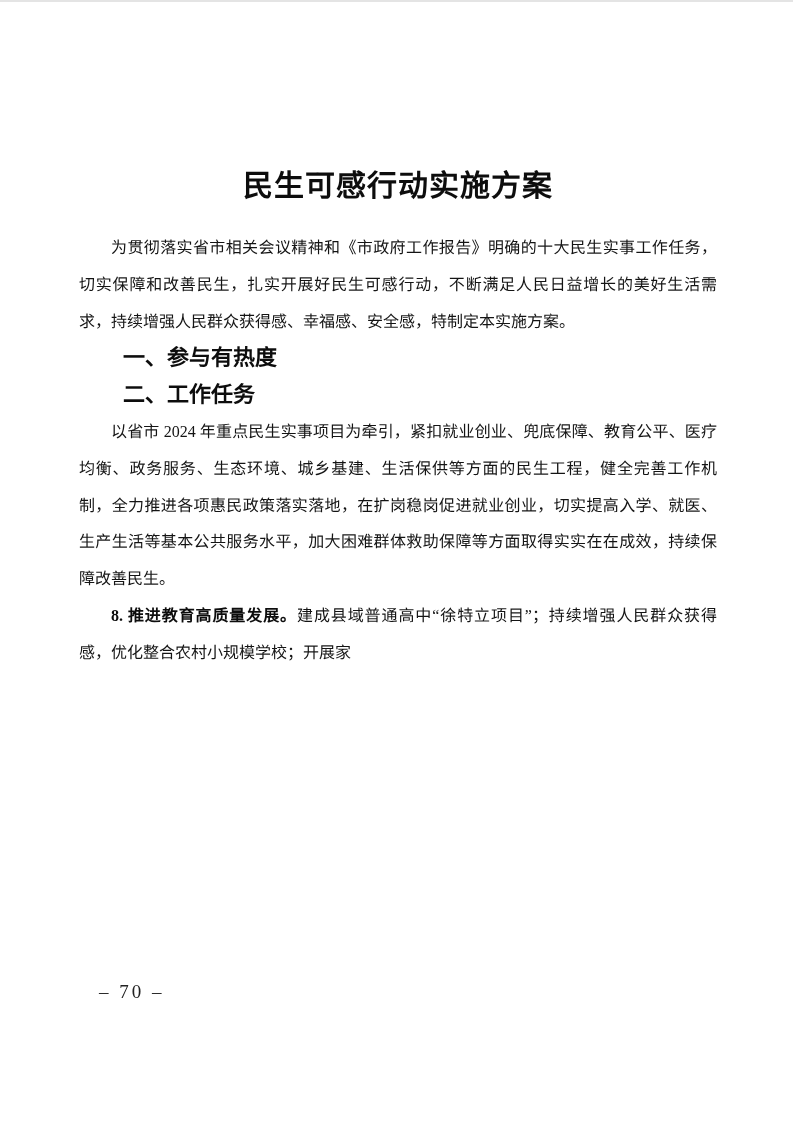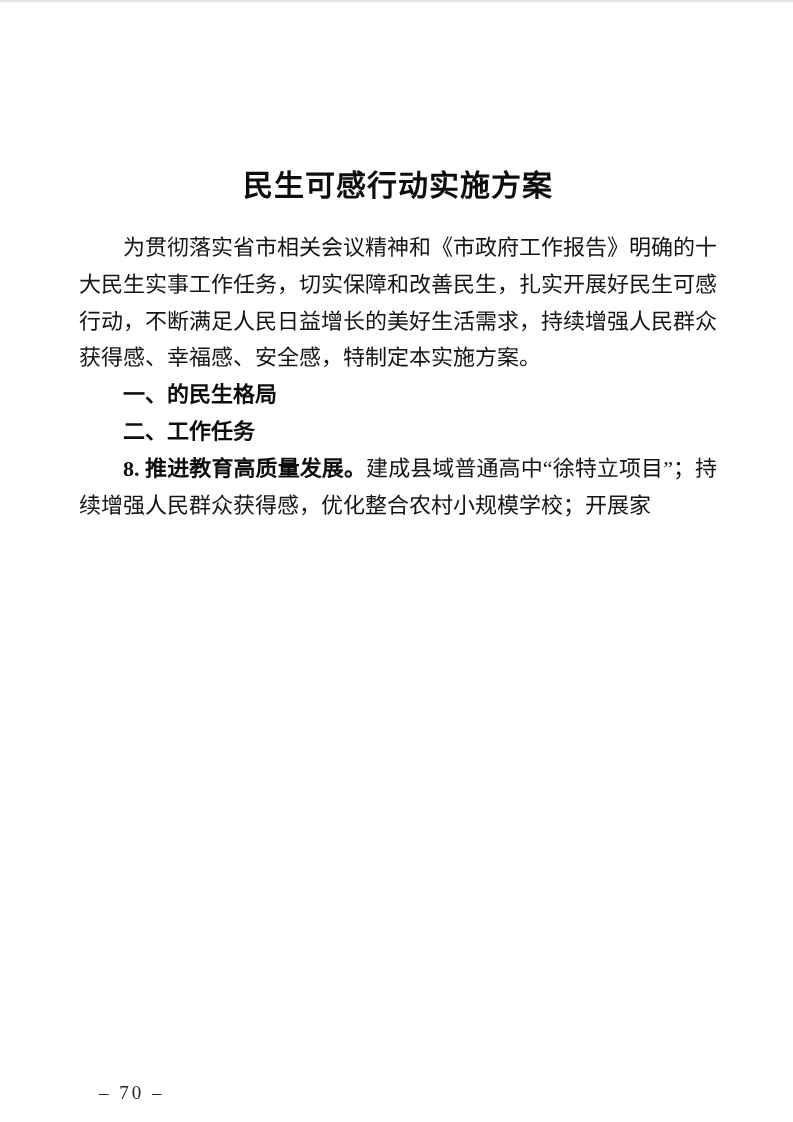--- a/index.html
+++ b/index.html
@@ -34,21 +34,21 @@
     font-family: Liberation Sans, sans-serif;
     font-weight: 700;
     font-size: 30px;
     line-height: 44px;
     text-align: center;
     margin: 34px 0 22px 0;
     color: #0d0d0d;
     letter-spacing: 1px;
   }
   .para {
-    font-size: 22px;
+    font-size: 16px;
     line-height: 36.8px;
     text-align: justify;
     text-justify: inter-ideograph;
     text-indent: 2em;
     margin: 0;
     color: #141414;
   }
   .heading {
     font-family: "Liberation Sans", "DejaVu Sans", sans-serif;
     font-weight: 700;
@@ -58,21 +58,21 @@
     margin: 0;
     color: #0d0d0d;
   }
   .item-lead {
     font-weight: 700;
     color: #0d0d0d;
   }
   .page-number {
     position: absolute;
     left: 99px;
-    top: 1080px;
+    top: 979px;
     font-size: 19px;
     letter-spacing: 3px;
     color: #222222;
   }
   .speck {
     position: absolute;
     left: 316px;
     top: 170px;
     width: 3px;
     height: 3px;
@@ -85,23 +85,24 @@
 
 <div class="page">
   <span class="speck"></span>
 
   <div class="content">
 
     <h1 class="doc-title">民生可感行动实施方案</h1>
 
     <p class="para">为贯彻落实省市相关会议精神和《市政府工作报告》明确的十大民生实事工作任务，切实保障和改善民生，扎实开展好民生可感行动，不断满足人民日益增长的美好生活需求，持续增强人民群众获得感、幸福感、安全感，特制定本实施方案。</p>
 
-    <h2 class="heading">一、的民生格局</h2>
+    <h2 class="heading">一、参与有热度</h2>
 
 
     <h2 class="heading">二、工作任务</h2>
 
+    <p class="para">以省市 2024 年重点民生实事项目为牵引，紧扣就业创业、兜底保障、教育公平、医疗均衡、政务服务、生态环境、城乡基建、生活保供等方面的民生工程，健全完善工作机制，全力推进各项惠民政策落实落地，在扩岗稳岗促进就业创业，切实提高入学、就医、生产生活等基本公共服务水平，加大困难群体救助保障等方面取得实实在在成效，持续保障改善民生。</p>
 
     <p class="para"><span class="item-lead">8. 推进教育高质量发展。</span><span>建成县域普通高中“徐特立项目”；持续增强人民群众获得感，优化整合农村小规模学校；开展家</span></p>
   </div>
 
   <div class="page-number">– 70 –</div>
 </div>
 
 </body></html>

